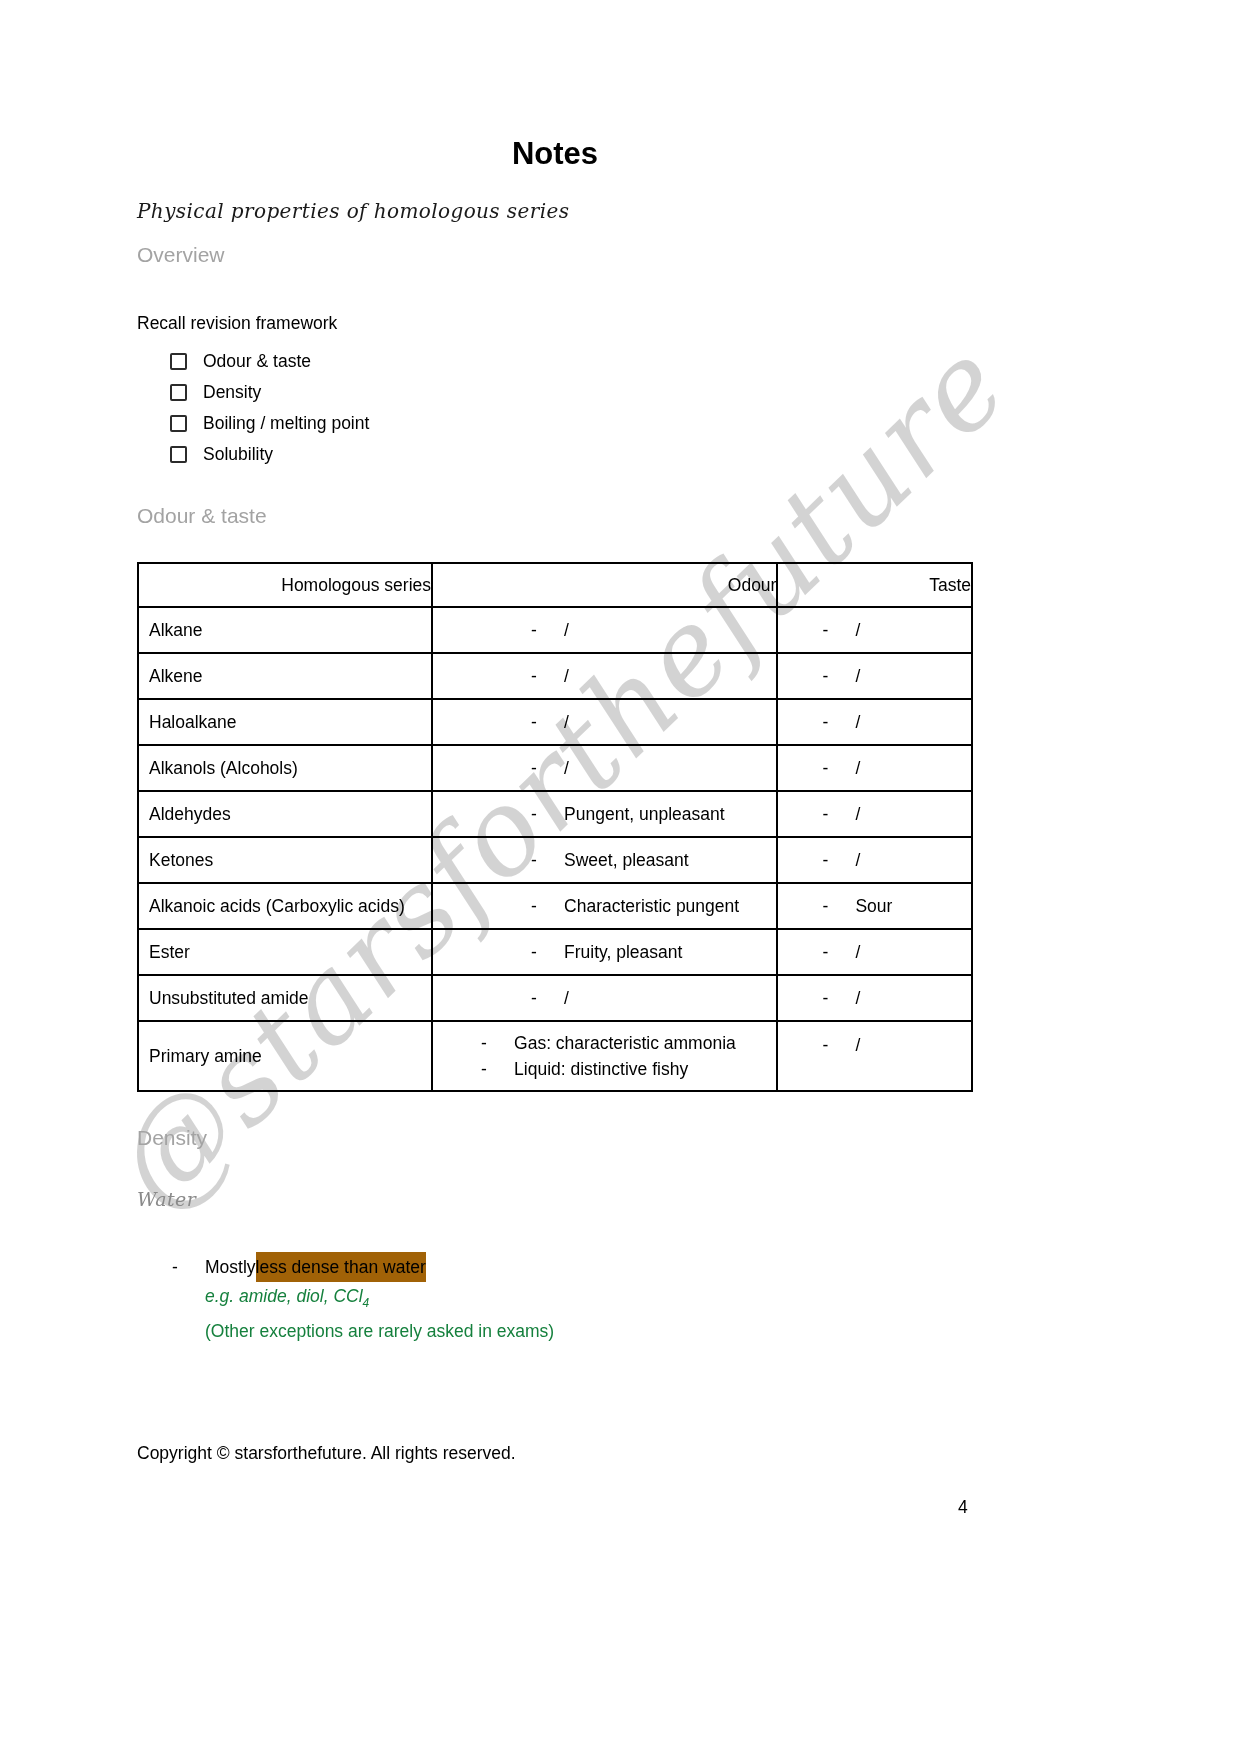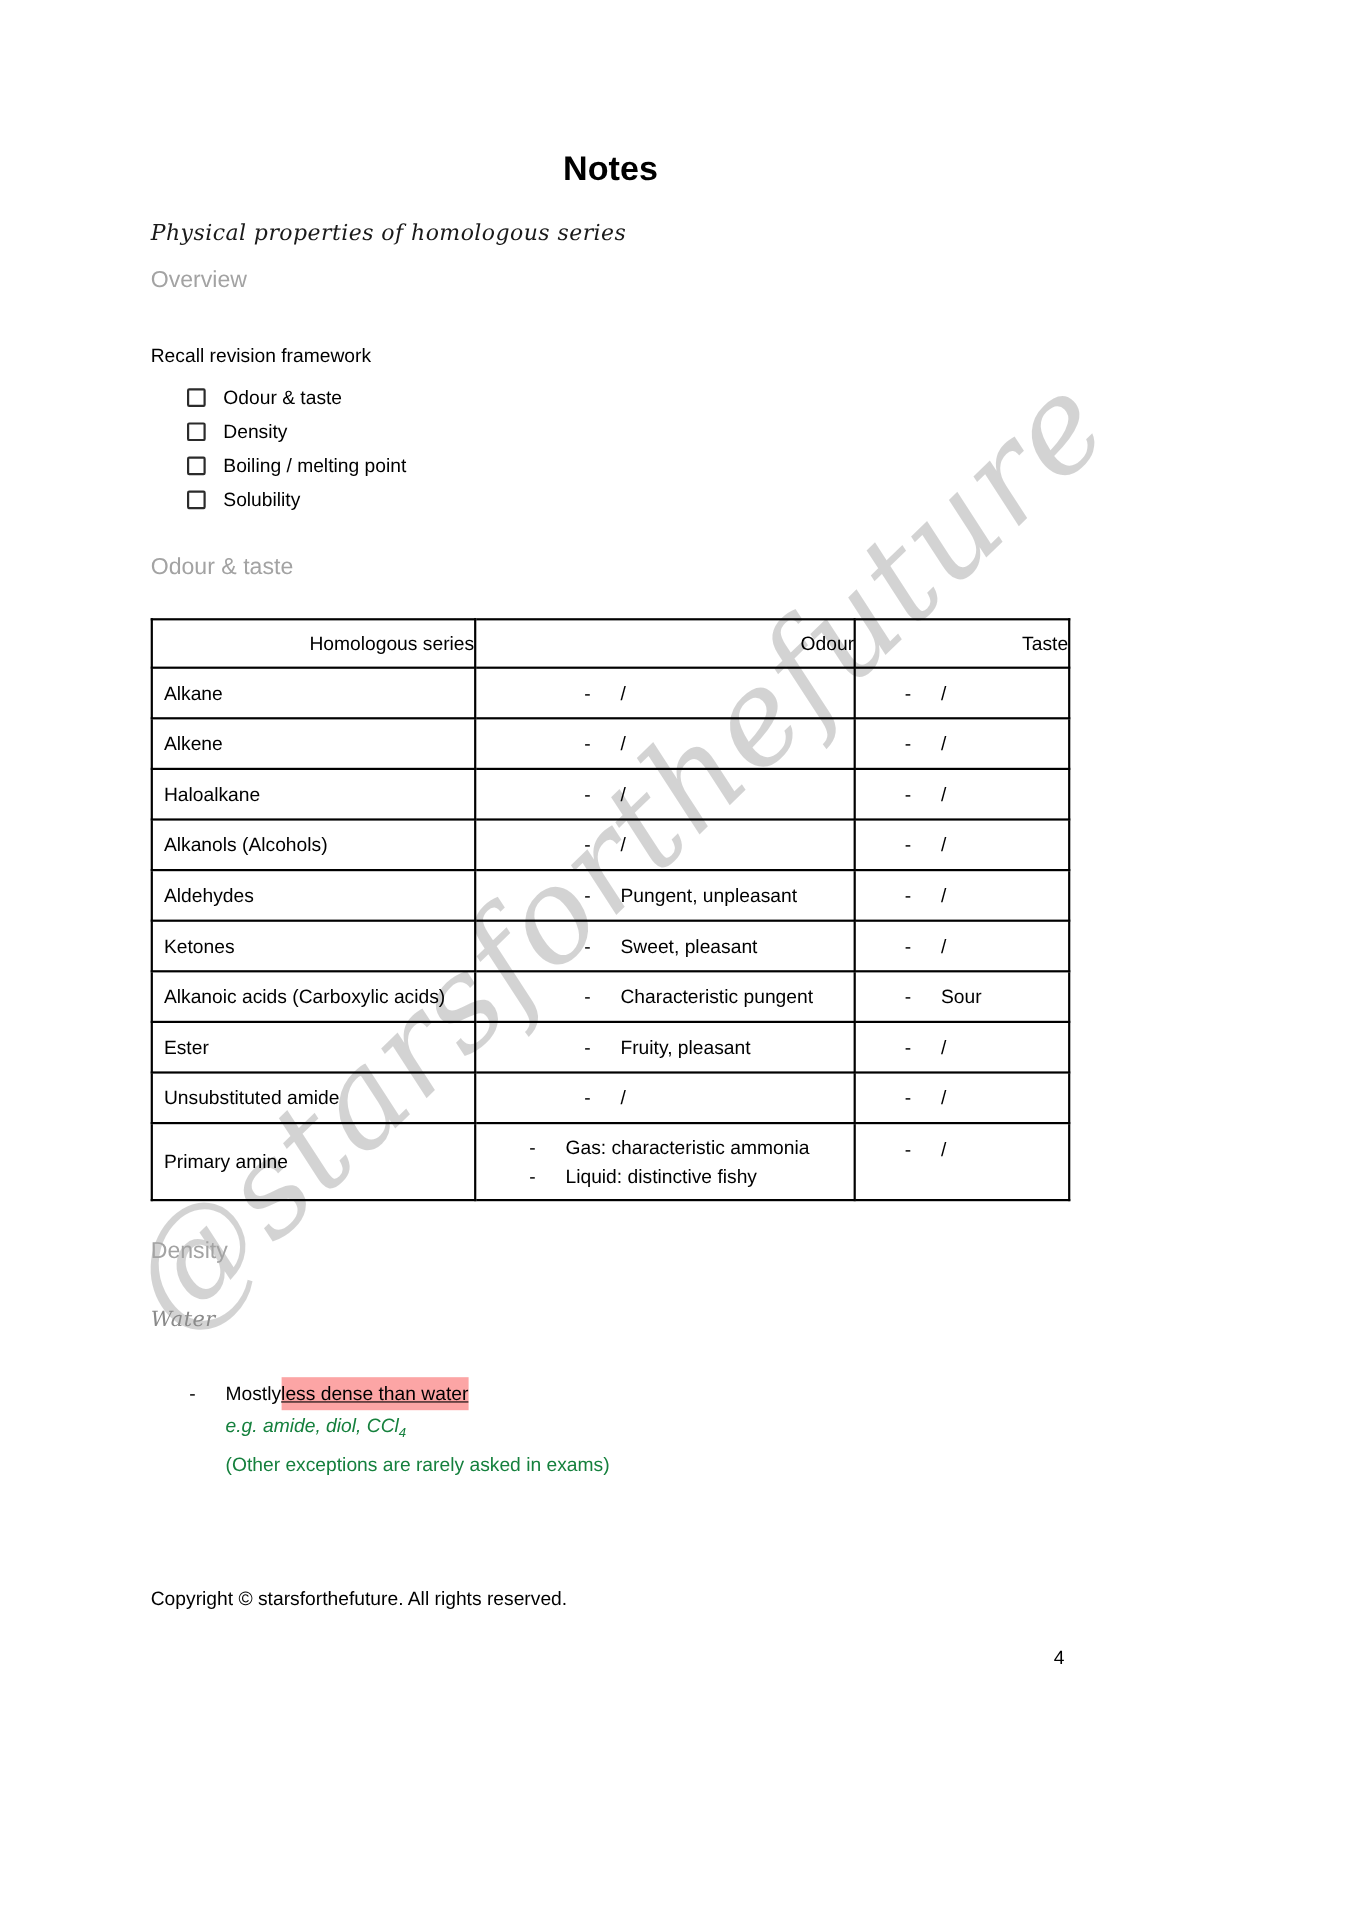--- a/index.html
+++ b/index.html
@@ -39,21 +39,21 @@
   td.v-top { vertical-align:top; padding-top:10px; }
   .dash-item { display:flex; line-height:26px; }
   .dash-item::before { content:"-"; flex:0 0 33px; }
   .c-odour .dash-item { padding-left:98px; }
   .c-odour.long .dash-item { padding-left:42px; }
   .c-taste .dash-item { padding-left:44px; }
   td.multi { padding:8px 6px; }
   .bullets { margin-top:42px; font-size:17.5px; }
   .bullet-row { display:flex; padding-left:35px; line-height:30px; }
   .bullet-row::before { content:"-"; flex:0 0 33px; }
-  .highlight { background:#fca5a5;text-decoration:underline; }
+  .highlight { background:#a16207; }
   .sub-line { padding-left:68px; line-height:28px; font-size:17.5px; color:#15803d; }
   .sub-line.example { font-style:italic; }
   .footer { position:absolute; left:137px; top:1443px; font-size:17.5px; z-index:1; }
   .page-number { position:absolute; left:958px; top:1497px; font-size:17.5px; z-index:1; }
   sub { font-size:12px; }
 </style>
 </head>
 <body>
 
 <div class="page">

